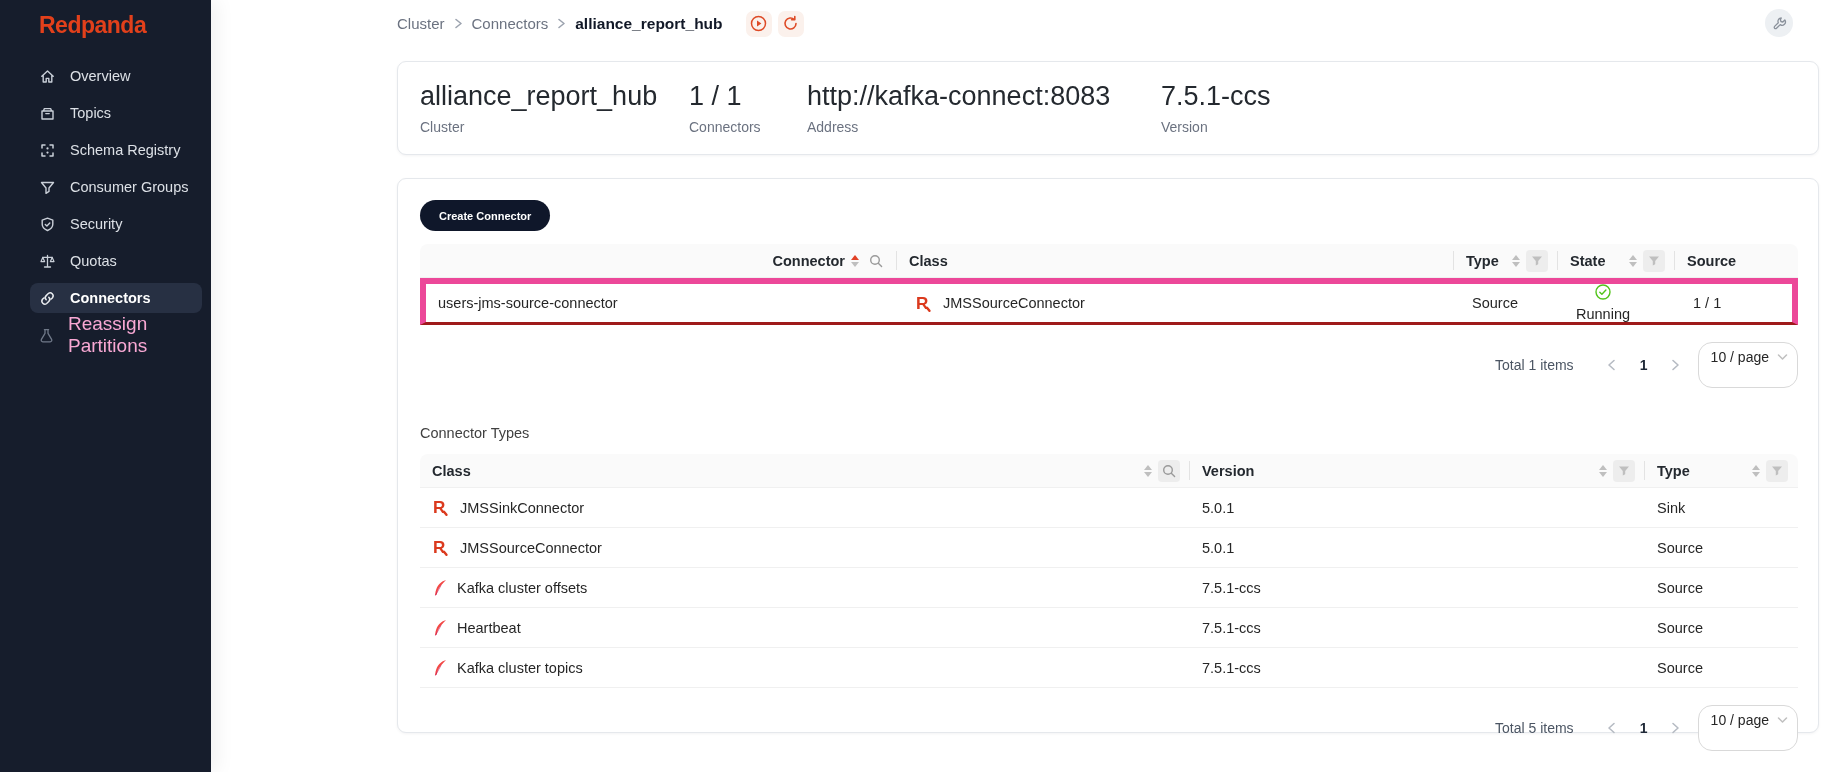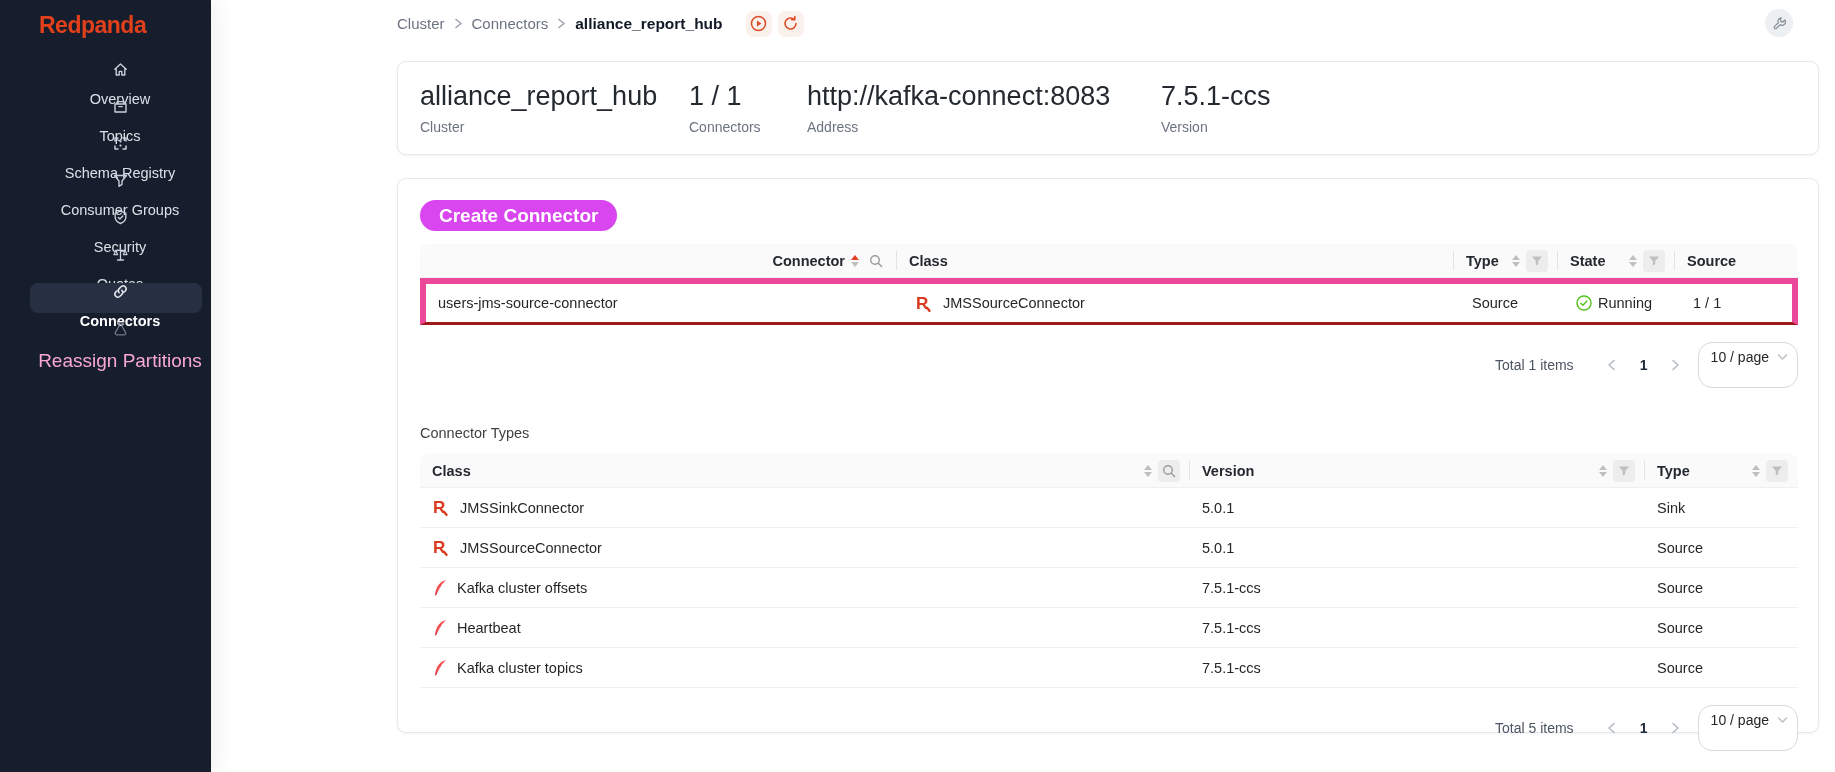--- a/index.html
+++ b/index.html
@@ -16,21 +16,21 @@
     box-shadow:6px 0 18px rgba(0,0,0,0.06);position:relative;z-index:2;padding-left:21px;
   }
   .logo{
     color:#E2401B;font-weight:800;font-size:23px;letter-spacing:-0.5px;
     padding:12px 0 0 18px;
   }
   .nav{margin-top:22px;display:flex;flex-direction:column;gap:7px;}
   .nav-item{
     display:flex;align-items:center;gap:13px;height:30px;
     margin:0 9px;padding:0 0 0 8px;border-radius:8px;cursor:pointer;
-    color:#DCE0E6;font-size:14.5px;flex-direction:column;
+    color:#DCE0E6;font-size:14.5px;
   }
   .nav-item .nicon{width:19px;height:19px;display:flex;align-items:center;justify-content:center;color:#C9CFD8;}
   .nav-item.active{background:#273043;color:#ffffff;font-weight:700;}
   .nav-item.active .nicon{color:#E8EBEF;}
   .nav-item.disabled{color:#f9a8d4;font-size:19px;}
   .nav-item.disabled .nicon{color:#707989;}
 
   
   .main{flex:1;position:relative;background:#fff;}
   .topbar{height:47px;display:flex;align-items:center;position:relative;}
@@ -57,21 +57,21 @@
   .stat{display:flex;flex-direction:column;justify-content:center;}
   .stat:nth-child(1){width:269px;}
   .stat:nth-child(2){width:118px;}
   .stat:nth-child(3){width:354px;}
   .stat-value{font-size:27px;font-weight:500;color:#24292F;white-space:nowrap;line-height:1.15;}
   .stat-label{font-size:14px;color:#6B7280;margin-top:6px;}
 
   .table-card{margin-top:23px;height:555px;padding:21px 22px;position:relative;}
 
   .create-btn{
-    display:inline-block;background:#d946ef;color:#fff;font-weight:700;font-size:19px;
+    display:inline-block;background:#0f172a;color:#fff;font-weight:700;font-size:11px;
     border:none;border-radius:17px;height:31px;padding:0 19px;cursor:pointer;
     font-family:inherit;
   }
 
   
   .tbl{width:1378px;margin-top:13px;font-size:14.5px;}
   .thead{display:flex;background:#FAFAFA;border-radius:8px 8px 0 0;height:33px;border-bottom:1px solid #F0F0F0;}
   .hcell{display:flex;align-items:center;position:relative;padding:0 10px 0 12px;box-sizing:border-box;font-weight:600;color:#24292F;}
   .hcell:not(:last-child)::after{
     content:"";position:absolute;right:0;top:7px;bottom:7px;width:1px;background:#E3E3E3;
@@ -89,21 +89,21 @@
 
   .c-connector{width:477px;text-align:right;}
   .c-class{width:557px;}
   .c-type{width:104px;}
   .c-state{width:117px;}
   .c-tasks{flex:1;}
   .c2-class{width:770px;}
   .c2-version{width:455px;}
   .c2-type{flex:1;}
 
-  .state-badge{display:flex;align-items:center;gap:6px;}
+  .state-badge{display:flex;align-items:center;gap:6px;flex-direction:column;}
 
   .section-title{font-size:14.5px;font-weight:500;color:#404040;margin:37px 0 0 0;}
 
   
   .pagination{display:flex;justify-content:flex-end;align-items:center;margin-top:17px;gap:10px;font-size:14px;color:#4B5563;width:1378px;}
   .pg-total{margin-right:16px;}
   .pg-nav{width:24px;height:24px;display:flex;align-items:center;justify-content:center;color:#B6BBC3;cursor:pointer;}
   .pg-num{min-width:20px;text-align:center;font-weight:700;color:#1F2937;cursor:pointer;}
   .pg-size{
     display:flex;align-items:center;gap:8px;border:1px solid #D9D9D9;border-radius:14px;

